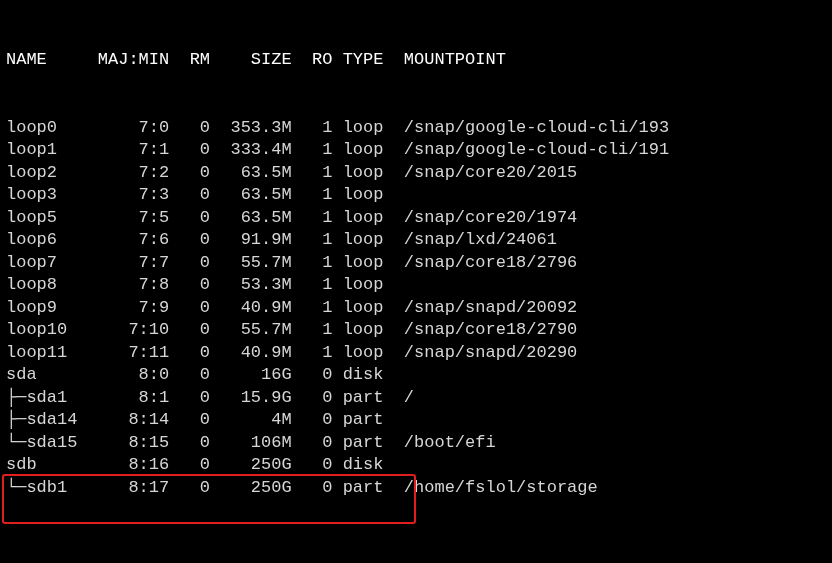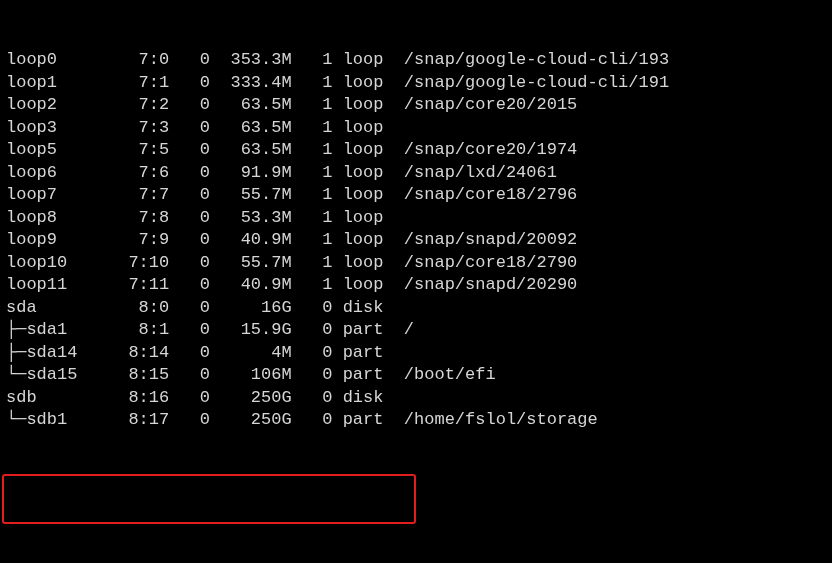--- a/index.html
+++ b/index.html
@@ -25,16 +25,17 @@
     position: absolute;
     border: 2px solid #e11e1e;
     border-radius: 3px;
     pointer-events: none;
   }
 </style>
 </head>
 <body>
 
 <div class="terminal">
+  <div class="row header-row"><span id="hdr">NAME     MAJ:MIN  RM    SIZE  RO TYPE  MOUNTPOINT</span></div>
   <div id="data-rows"><div class="row">loop0        7:0   0  353.3M   1 loop  /snap/google-cloud-cli/193</div><div class="row">loop1        7:1   0  333.4M   1 loop  /snap/google-cloud-cli/191</div><div class="row">loop2        7:2   0   63.5M   1 loop  /snap/core20/2015</div><div class="row">loop3        7:3   0   63.5M   1 loop </div><div class="row">loop5        7:5   0   63.5M   1 loop  /snap/core20/1974</div><div class="row">loop6        7:6   0   91.9M   1 loop  /snap/lxd/24061</div><div class="row">loop7        7:7   0   55.7M   1 loop  /snap/core18/2796</div><div class="row">loop8        7:8   0   53.3M   1 loop </div><div class="row">loop9        7:9   0   40.9M   1 loop  /snap/snapd/20092</div><div class="row">loop10      7:10   0   55.7M   1 loop  /snap/core18/2790</div><div class="row">loop11      7:11   0   40.9M   1 loop  /snap/snapd/20290</div><div class="row">sda          8:0   0     16G   0 disk </div><div class="row">├─sda1       8:1   0   15.9G   0 part  /</div><div class="row">├─sda14     8:14   0      4M   0 part </div><div class="row">└─sda15     8:15   0    106M   0 part  /boot/efi</div><div class="row">sdb         8:16   0    250G   0 disk </div><div class="row">└─sdb1      8:17   0    250G   0 part  /home/fslol/storage</div></div>
   
   <div class="highlight-box" id="hlbox" style="left: 2px; top: 474px; width: 410px; height: 46px;"></div>
 </div>
 
 </body></html>

